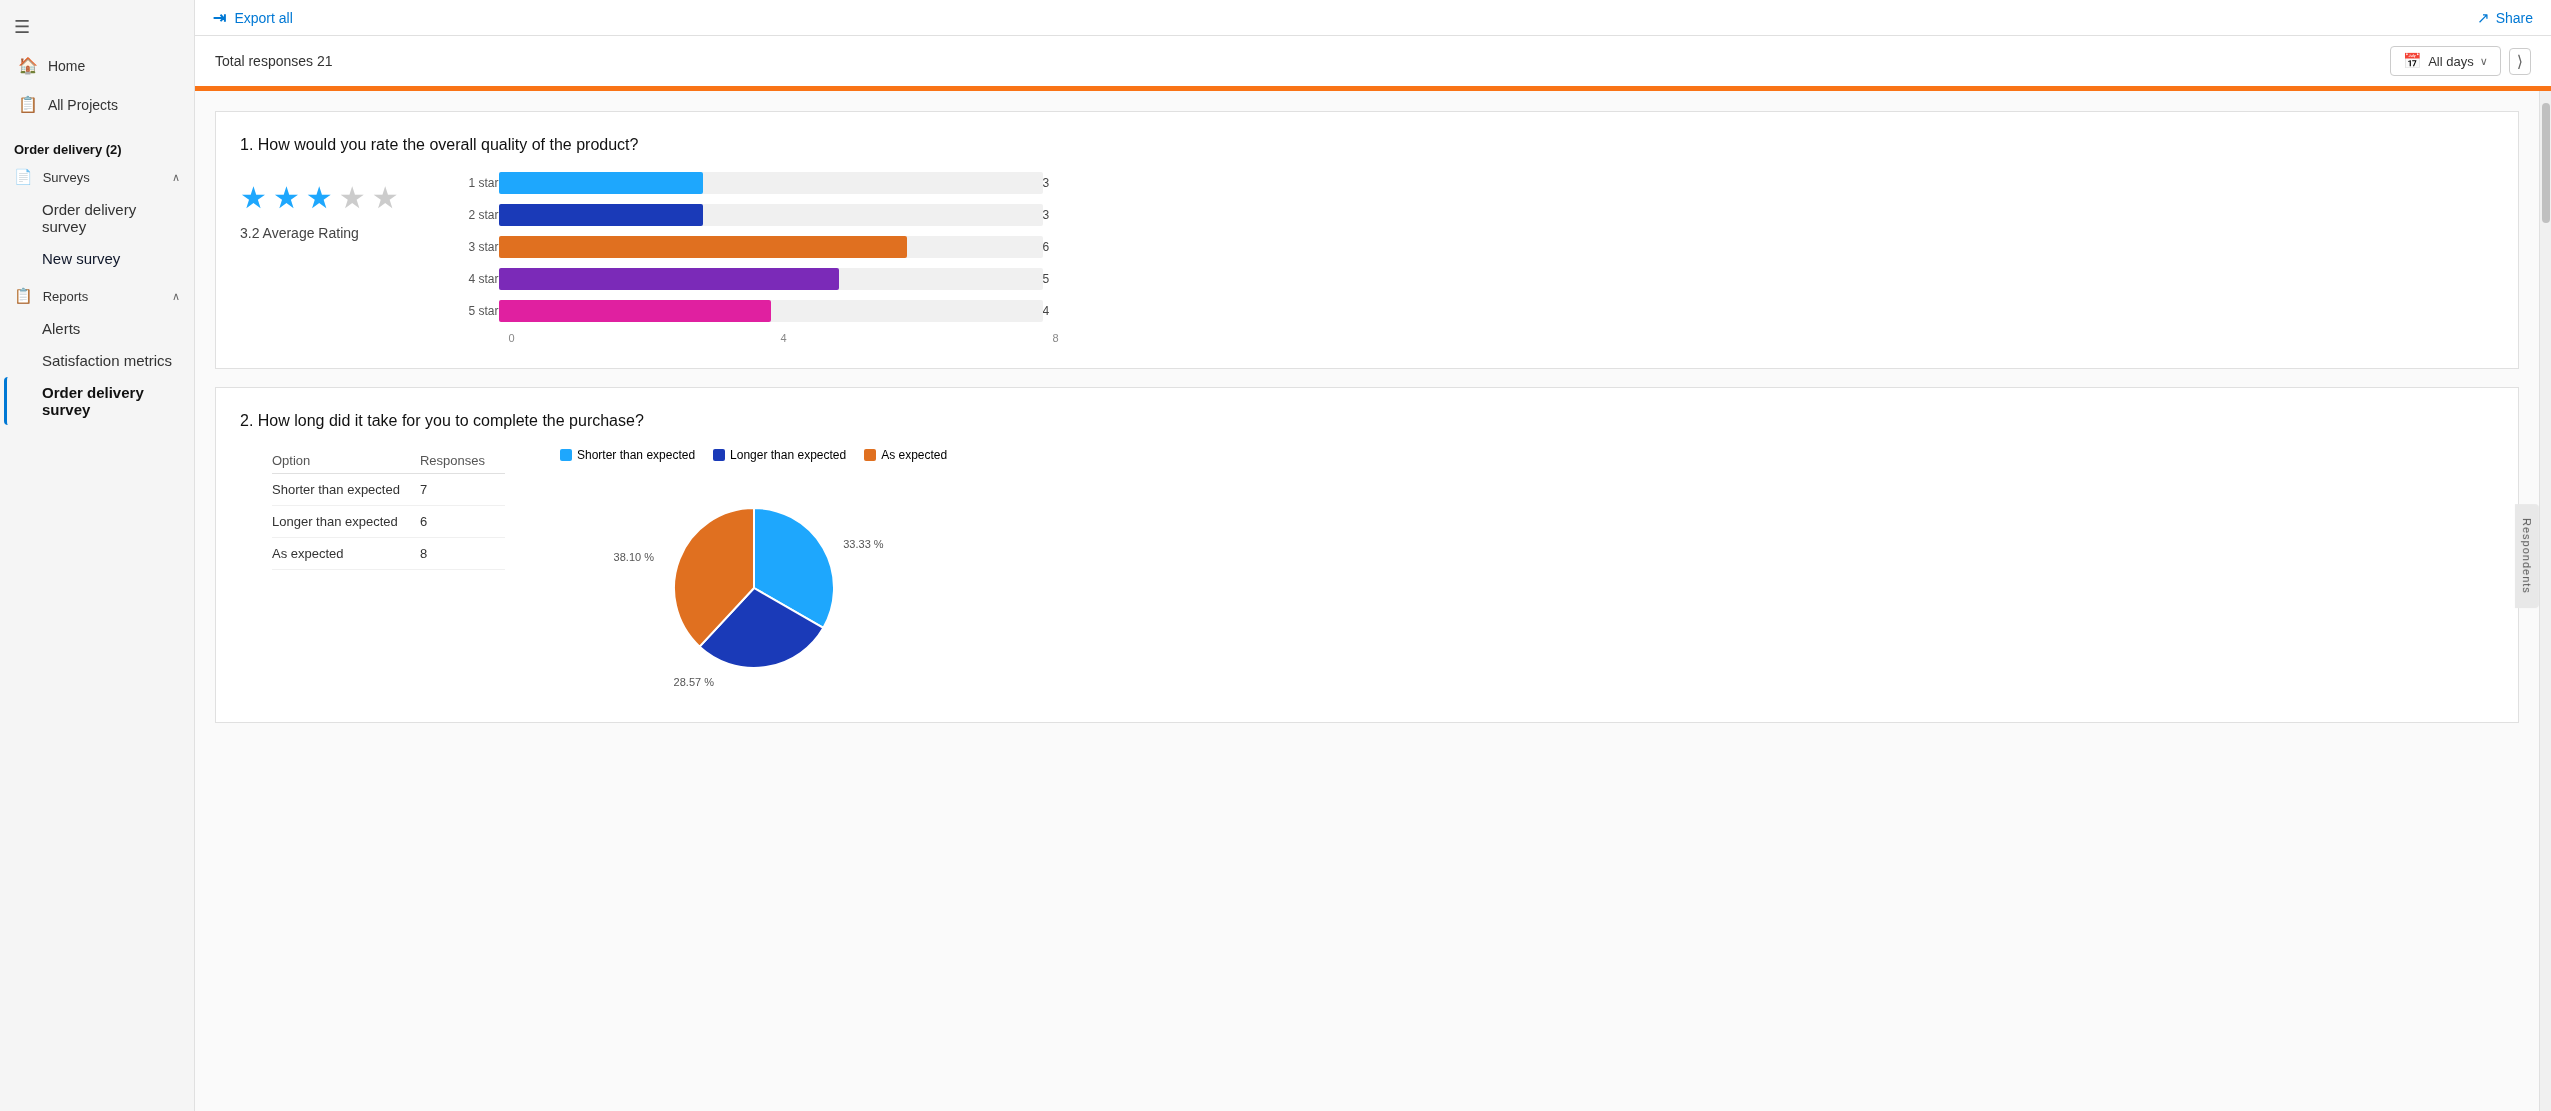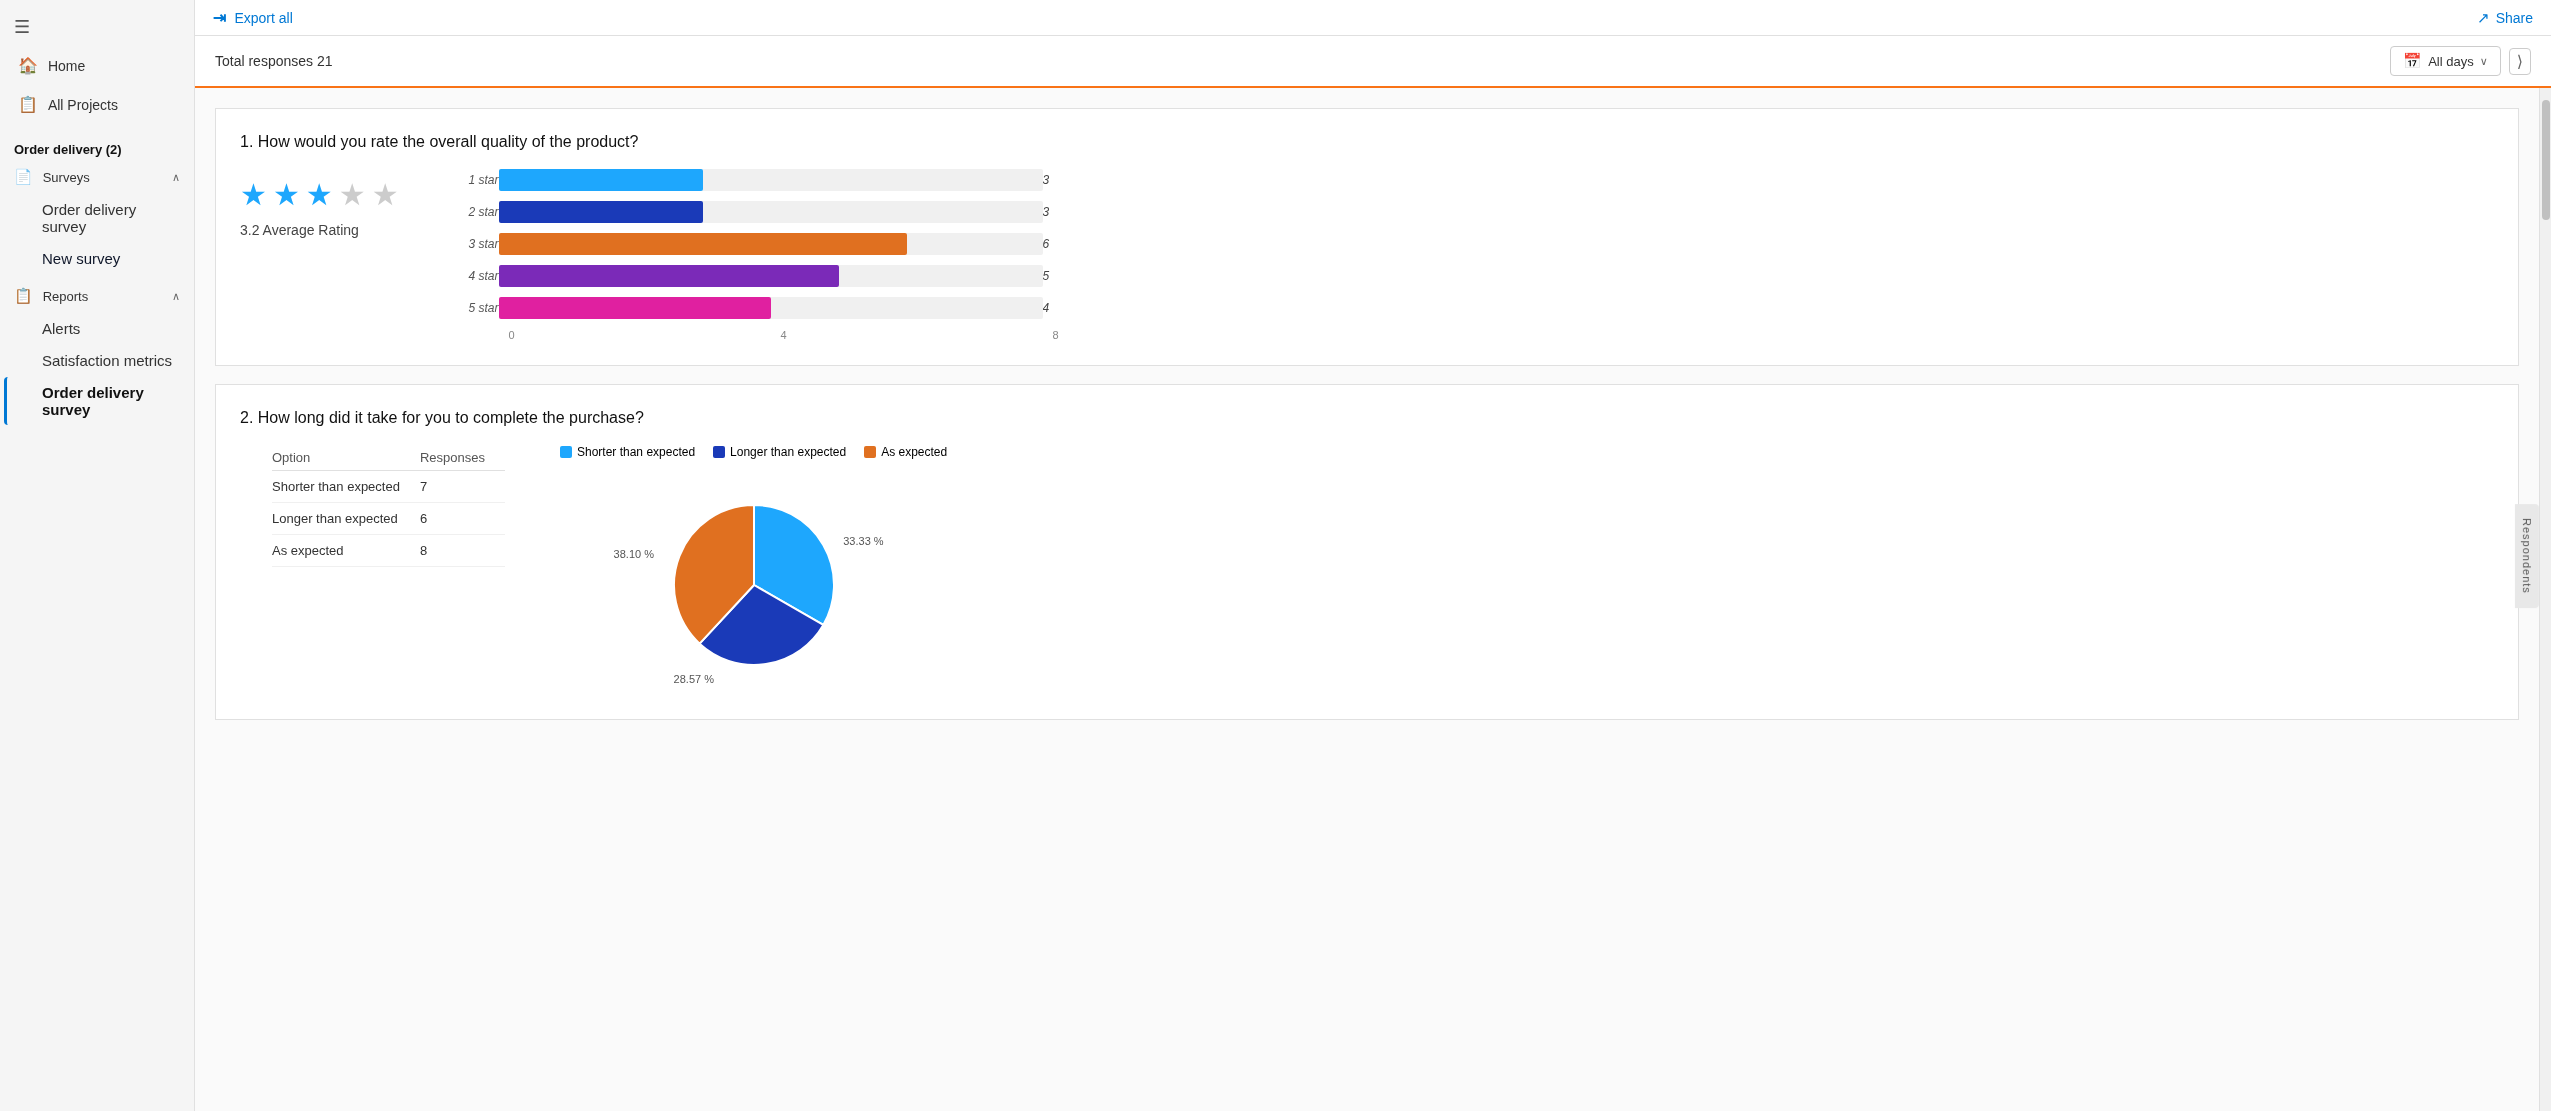--- a/index.html
+++ b/index.html
@@ -87,21 +87,21 @@
     .toolbar-left { display: flex; align-items: center; gap: 8px; color: #0078d4; cursor: pointer; font-size: 14px; }
     .toolbar-right { display: flex; align-items: center; gap: 6px; color: #0078d4; cursor: pointer; font-size: 14px; }
 
     
     .stats-bar {
       display: flex;
       align-items: center;
       justify-content: space-between;
       padding: 10px 20px;
       background: #fff;
-      border-bottom: 2px solid #f97316;
+      border-bottom: 5px solid #f97316;
     }
     .stats-bar .total { font-size: 14px; color: #333; }
     .filter-btn {
       display: flex;
       align-items: center;
       gap: 6px;
       border: 1px solid #ccc;
       padding: 5px 12px;
       border-radius: 4px;
       cursor: pointer;
@@ -138,21 +138,20 @@
     .star.filled { color: #1ea7fd; }
     .star.empty { color: #ccc; }
     .avg-label { font-size: 14px; color: #444; }
 
     
     .bar-chart { flex: 1; max-width: 600px; }
     .bar-row {
       display: flex;
       align-items: center;
       margin-bottom: 10px;
-      font-style: italic;
     }
     .bar-label { width: 40px; font-size: 12px; color: #555; text-align: right; flex-shrink: 0; }
     .bar-track { flex: 1; background: #f0f0f0; border-radius: 2px; height: 22px; position: relative; }
     .bar-fill { height: 100%; border-radius: 2px; }
     .bar-value { font-size: 12px; color: #444; width: 16px; flex-shrink: 0; }
     .chart-axis {
       display: flex;
       align-items: center;
       gap: 10px;
       margin-top: 6px;

